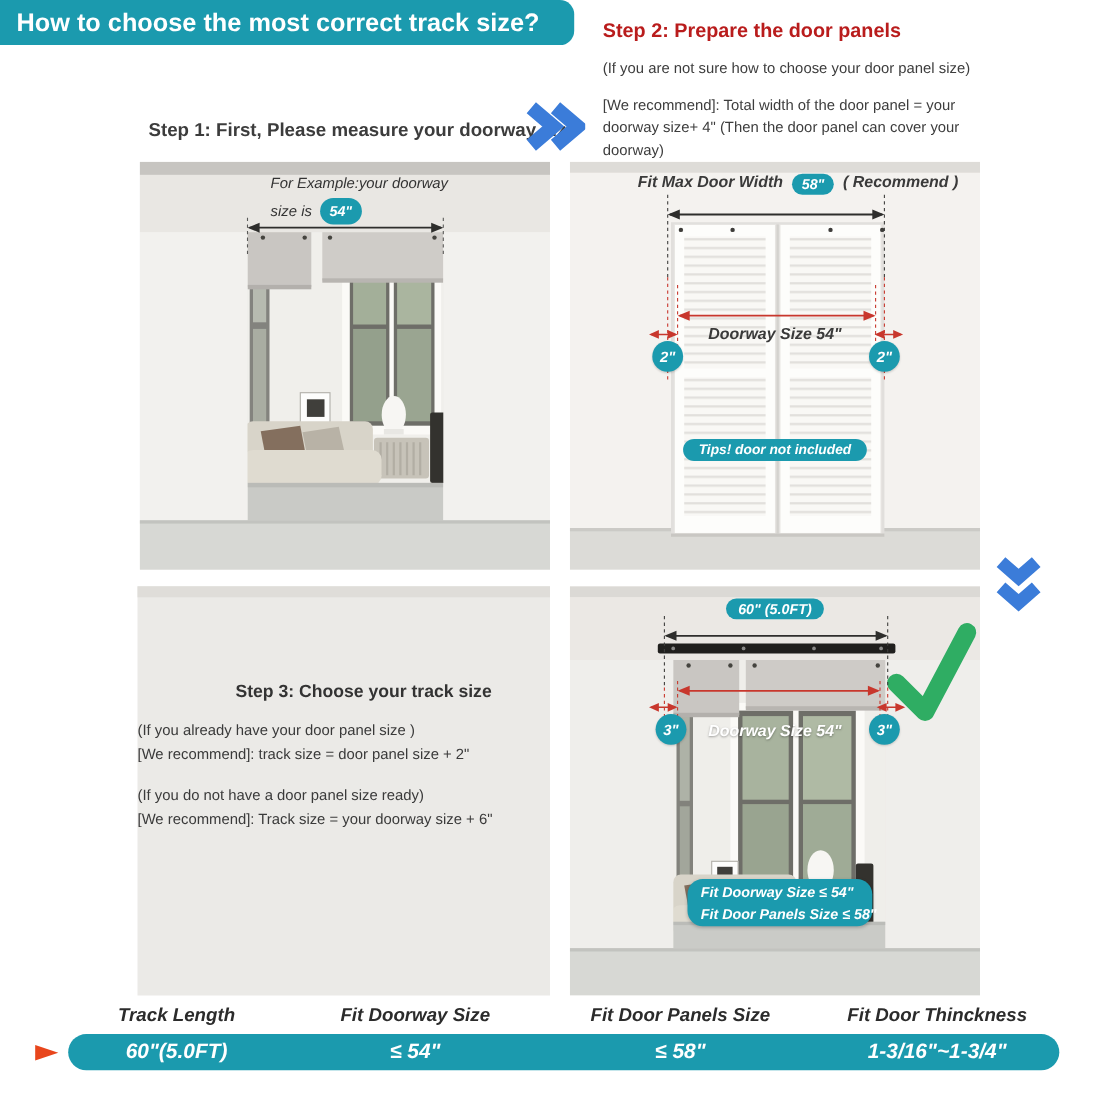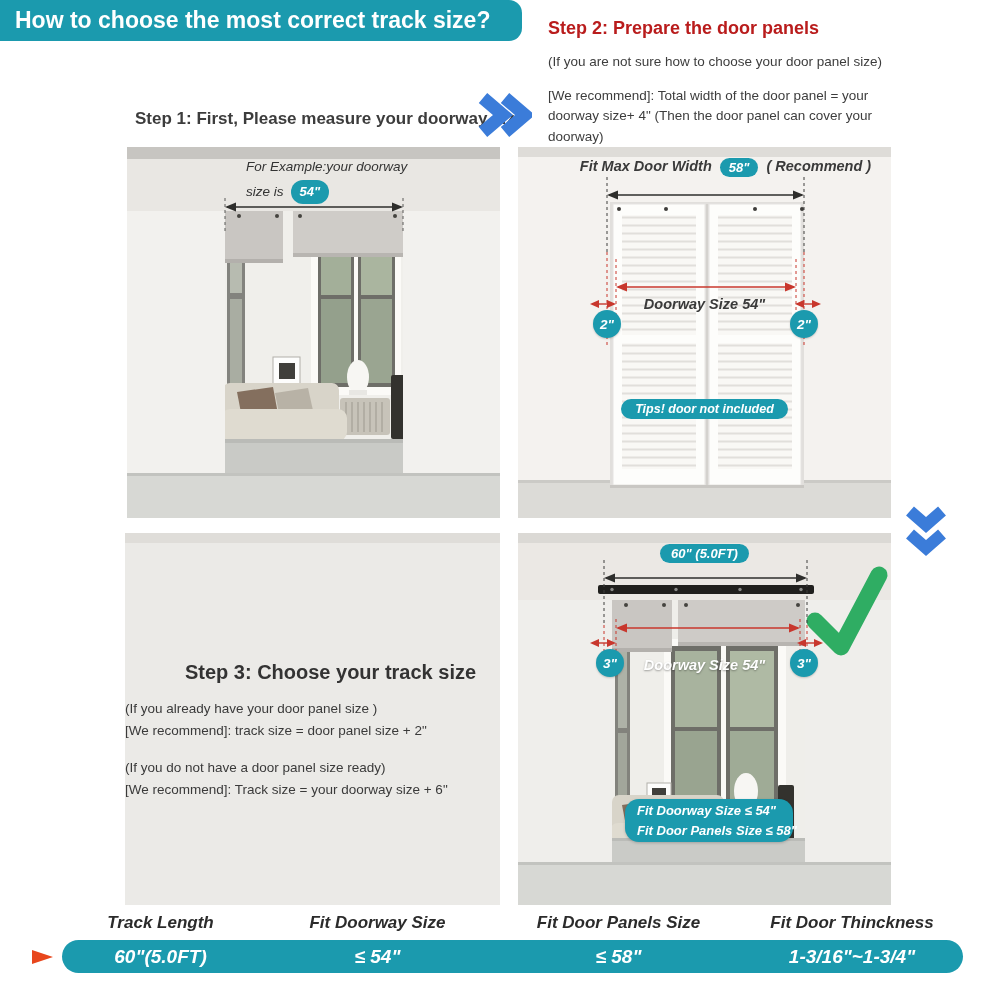--- a/index.html
+++ b/index.html
@@ -60,21 +60,21 @@
   .track-badge { font-size:13px; padding:2px 11px; border-radius:11px; }
   .fitbox {
     position:absolute; left:107px; top:266px; width:168px; height:43px;
     background:#1b9aae; border-radius:14px; color:#fff; font-style:italic; font-weight:bold;
     font-size:13px; line-height:20px; padding:2px 0 0 12px; box-sizing:border-box; white-space:nowrap;
     box-shadow:0 1px 3px rgba(0,0,0,.2);
   }
   
   .step3-panel { position:absolute; left:125px; top:533px; width:375px; height:372px; background:#ebeae7; }
   .step3-band { height:10px; background:#dfddd9; }
-  .step3-heading { margin-top:118px; text-align:center; font-size:20px; font-weight:bold; color:#333;padding-left:36px; }
+  .step3-heading { margin-top:78px; text-align:center; font-size:16px; font-weight:bold; color:#333;padding-left:36px; }
   .step3-para { text-align:left; font-size:13.5px; color:#3a3a3a; line-height:1.65; margin:14px 0 0 0; }
   
   .tbl-headers {
     position:absolute; left:62px; top:913px; width:901px;
     display:grid; grid-template-columns:197px 237px 245px 222px;
     font-size:17px; font-weight:bold; font-style:italic; color:#2b2b2b; text-align:center;
   }
   .tbl-pill {
     position:absolute; left:62px; top:940px; width:901px; height:33px;
     background:#1b9aae; border-radius:17px;

